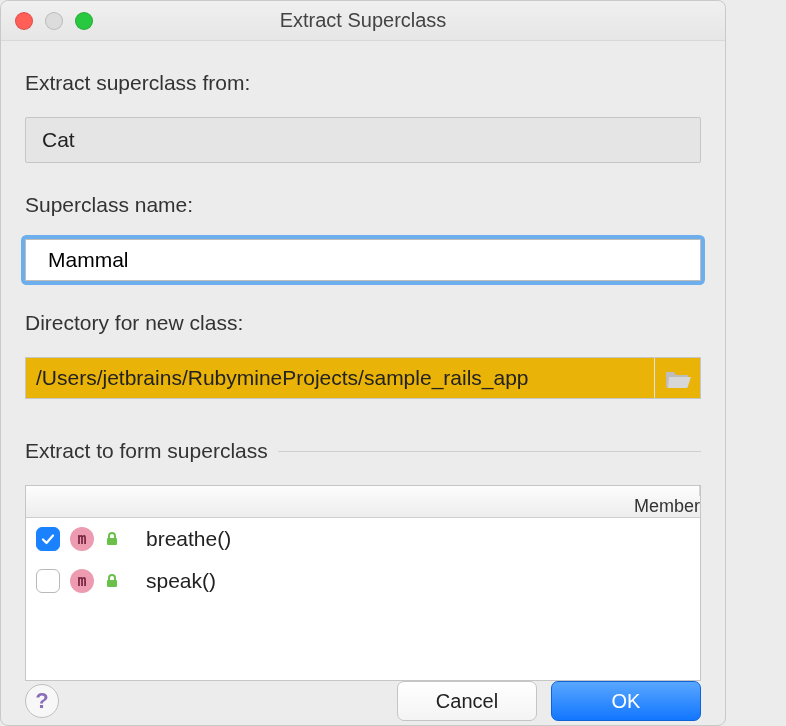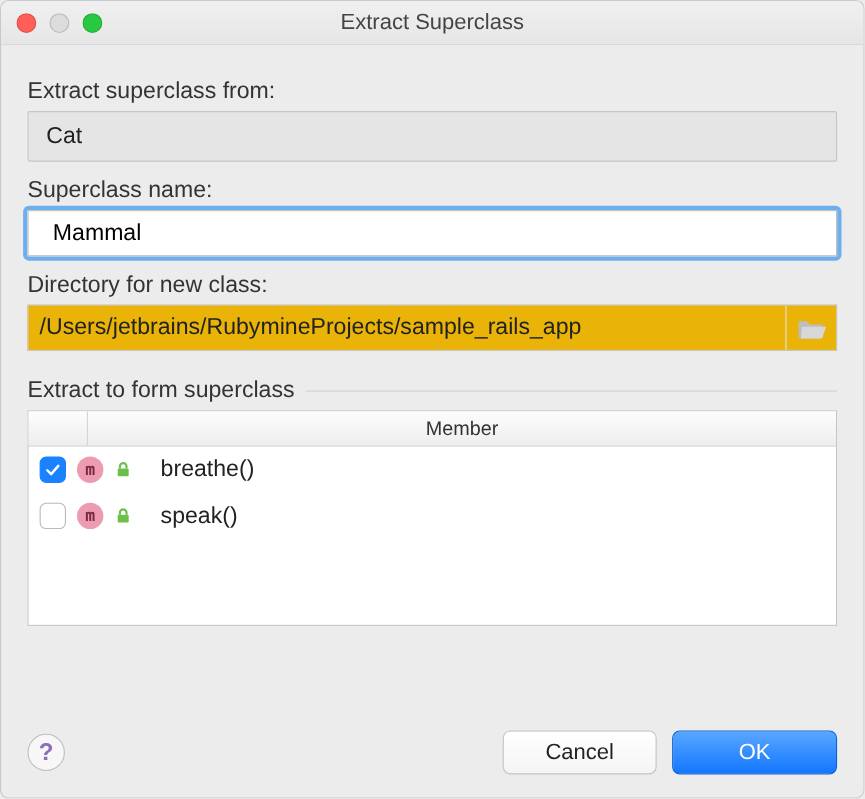--- a/index.html
+++ b/index.html
@@ -6,21 +6,21 @@
   html, body {
     margin: 0; padding: 0;
     width: 786px; height: 726px;
     font-family: -apple-system, "Helvetica Neue", Arial, sans-serif;
     font-size: 20px;
     color: #222;
     background: #ececec;
     overflow: hidden;
   }
   .window {
-    width: 786px; height: 726px;
+    width: 726px; height: 726px;
     background: #ececec;
     border: 1px solid #c9c9c9;
     border-radius: 8px;
     display: flex;
     flex-direction: column;
   }
   .titlebar {
     height: 40px;
     border-bottom: 1px solid #d9d9d9;
     display: flex;
@@ -48,20 +48,21 @@
     text-align: center;
     font-size: 20px;
     color: #444;
     pointer-events: none;
   }
   .content {
     flex: 1 1 auto;
     padding: 16px 24px 0 24px;
     display: flex;
     flex-direction: column;
+    gap: 16px;
   }
   .label {
     font-size: 21px;
     color: #333;
     margin-top: 14px;
     margin-bottom: 6px;
   }
   .ro-box {
     background: #e5e5e5;
     border: 1px solid #c6c6c6;
@@ -121,23 +122,24 @@
     background: #fff;
     height: 196px;
     display: flex;
     flex-direction: column;
   }
   .thead {
     height: 32px;
     background: linear-gradient(#fdfdfd,#ededed);
     border-bottom: 1px solid #cfcfcf;
     display: flex;
-    align-items: center;
+    align-items: flex-end;
     font-size: 18px;
     color: #333;
+    flex-direction: column;
   }
   .thead .col-check {
     width: 54px;
     border-right: 1px solid #d4d4d4;
     height: 100%;
   }
   .thead .col-member {
     flex: 1;
     text-align: center;
   }

